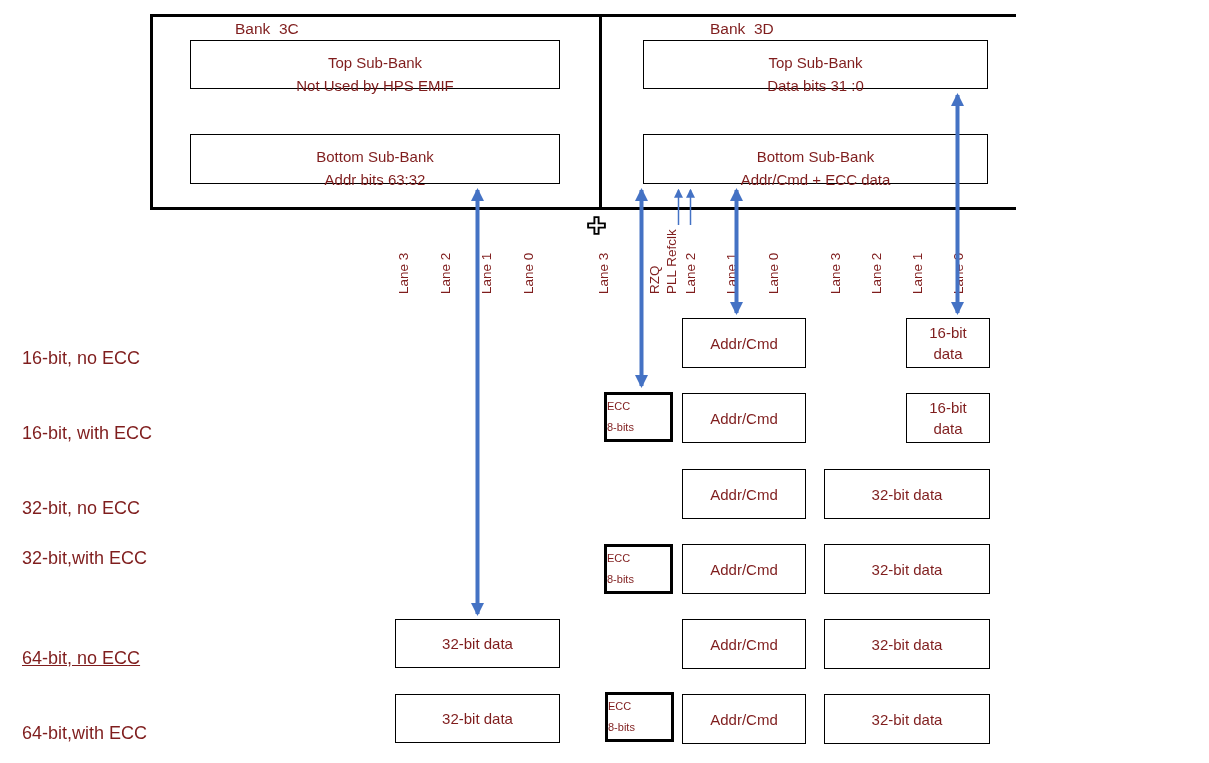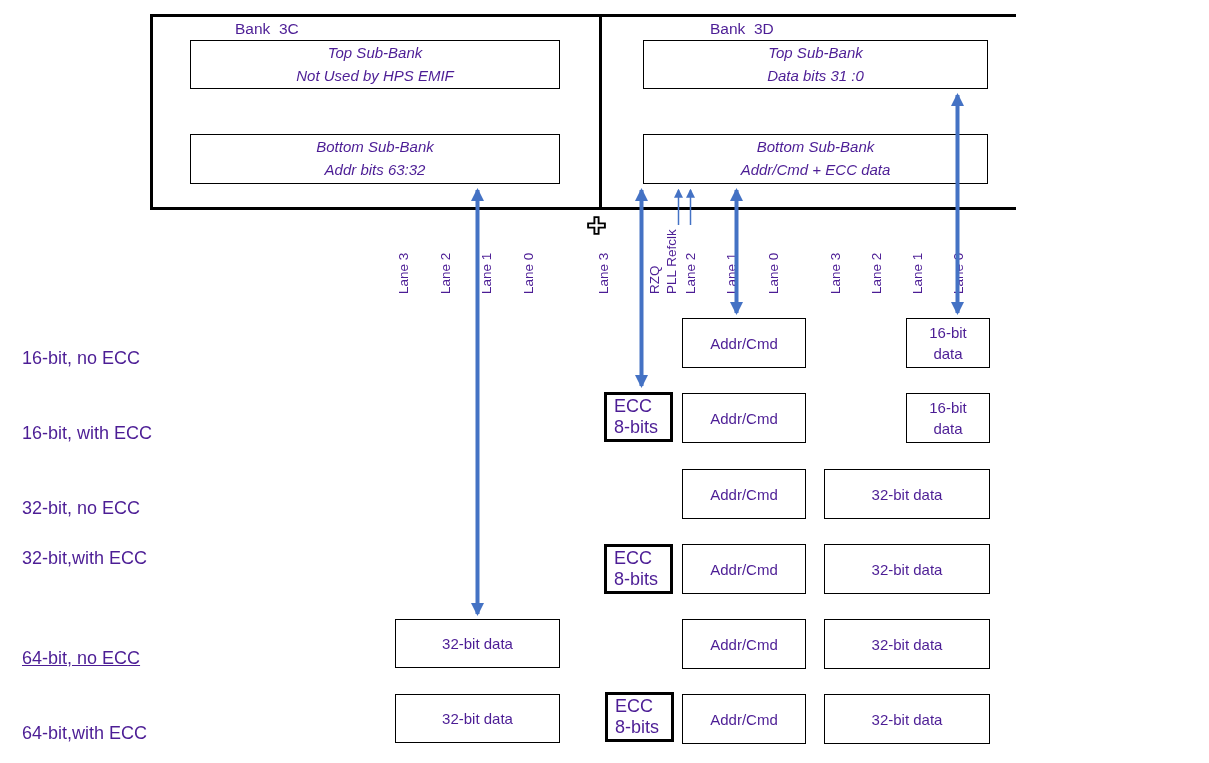--- a/index.html
+++ b/index.html
@@ -1,38 +1,38 @@
 <!DOCTYPE html>
 <html><head>
 <meta charset="utf-8">
 <style>
   html,body{margin:0;padding:0;background:#ffffff;}
   .canvas{
     position:relative;width:1016px;height:763px;background:#ffffff;overflow:hidden;
-    font-family:"Liberation Sans","DejaVu Sans",sans-serif;color:#4c1d95;
+    font-family:"Liberation Sans","DejaVu Sans",sans-serif;color:#7f1d1d;
   }
   .abs{position:absolute;box-sizing:border-box;}
   
   .bank-outer{left:150px;top:14px;width:1040px;height:196px;border:3px solid #000;background:#fff;}
   .bank-divider{left:599px;top:14px;width:3px;height:196px;background:#000;}
   .hps-box{left:1028px;top:14px;width:162px;height:196px;background:#FFC000;border:3px solid #000;
     display:flex;align-items:center;justify-content:flex-end;font-size:15.5px;}
   .bank-title{font-size:15.5px;white-space:pre;}
-  .subbank{border:1.4px solid #000;background:#fff;text-align:center;font-size:15px;line-height:23px;padding-top:0;font-style:italic;}
+  .subbank{border:1.4px solid #000;background:#fff;text-align:center;font-size:15px;line-height:23px;padding-top:10px;}
   
   .vlabel{position:absolute;width:70px;height:16px;font-size:13.5px;line-height:16px;
     transform:rotate(-90deg);transform-origin:left bottom;white-space:nowrap;}
   
   .rowlabel{position:absolute;left:22px;height:20px;font-size:18px;white-space:nowrap;}
   
   .bx{border:1.6px solid #000;background:#fff;display:flex;align-items:center;justify-content:center;
     text-align:center;font-size:15px;line-height:21px;}
   .bx2{flex-direction:column;}
   .ecc{border:3px solid #000;background:#fff;display:flex;flex-direction:column;justify-content:center;
-    align-items:flex-start;padding-left:7px;font-size:18px;line-height:21px;}
+    align-items:flex-start;font-size:11px;line-height:21px;}
   svg.overlay{position:absolute;left:0;top:0;pointer-events:none;}
 </style>
 </head>
 <body>
 
 <div class="canvas">
 
   <div class="abs bank-outer"></div>
   <div class="abs bank-divider"></div>
 

